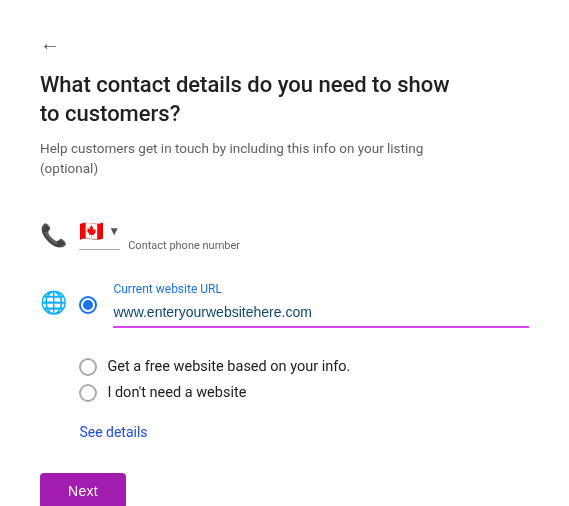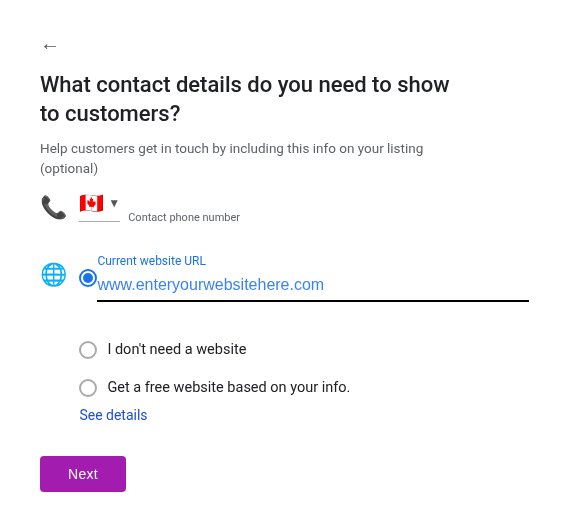--- a/index.html
+++ b/index.html
@@ -43,21 +43,21 @@
       font-weight: 500;
       color: #202124;
       line-height: 1.3;
       margin-bottom: 10px;
       max-width: 420px;
     }
 
     .page-subtitle {
       font-size: 13.5px;
       color: #5f6368;
-      margin-bottom: 12px;
+      margin-bottom: 40px;
       max-width: 440px;
       line-height: 1.5;
     }
 
     
     .phone-row {
       display: flex;
       align-items: flex-end;
       gap: 8px;
       margin-bottom: 28px;
@@ -143,24 +143,24 @@
     }
 
     .url-input-wrap {
       display: flex;
       flex-direction: column;
       margin-bottom: 18px;
     }
 
     .url-input {
       border: none;
-      border-bottom: 2px solid #000000;
+      border-bottom: 2px solid #d946ef;
       outline: none;
-      font-size: 16px;
-      color: #3b82f6;
+      font-size: 14px;
+      color: #0c4a6e;
       padding: 4px 0 6px 0;
       width: 100%;
       background: transparent;
     }
 
     .radio-option {
       display: flex;
       align-items: center;
       gap: 10px;
       margin-bottom: 20px;
@@ -244,43 +244,43 @@
 
   <div class="website-section">
     <div class="website-row">
 
       <span class="globe-icon">🌐</span>
 
       <div class="website-options">
 
         
         <div class="url-input-wrap">
-          <div style="display:flex;align-items:center;gap:0;margin-bottom:21px;">
+          <div style="display:flex;align-items:center;gap:16px;margin-bottom:12px;">
             <div class="radio-circle selected">
             </div>
             <div style="flex:1;">
               <div class="current-url-label">Current website URL</div>
               <input class="url-input" type="text" value="www.enteryourwebsitehere.com" style="">
             </div>
           </div>
         </div>
 
         
+        <div class="radio-option" style="margin-bottom:8px;">
+          <div class="radio-circle"></div>
+          <span class="radio-label">Get a free website based on your info.</span>
+        </div>
+
+        
         <div class="radio-option">
           <div class="radio-circle"></div>
           <span class="radio-label">I don't need a website</span>
         </div>
 
         
-        <div class="radio-option" style="margin-bottom:8px;">
-          <div class="radio-circle"></div>
-          <span class="radio-label">Get a free website based on your info.</span>
-        </div>
-
-        
         <a class="see-details-link">See details</a>
 
       </div>
     </div>
   </div>
 
   <div>
     <button class="next-btn">Next</button>
   </div>
 

